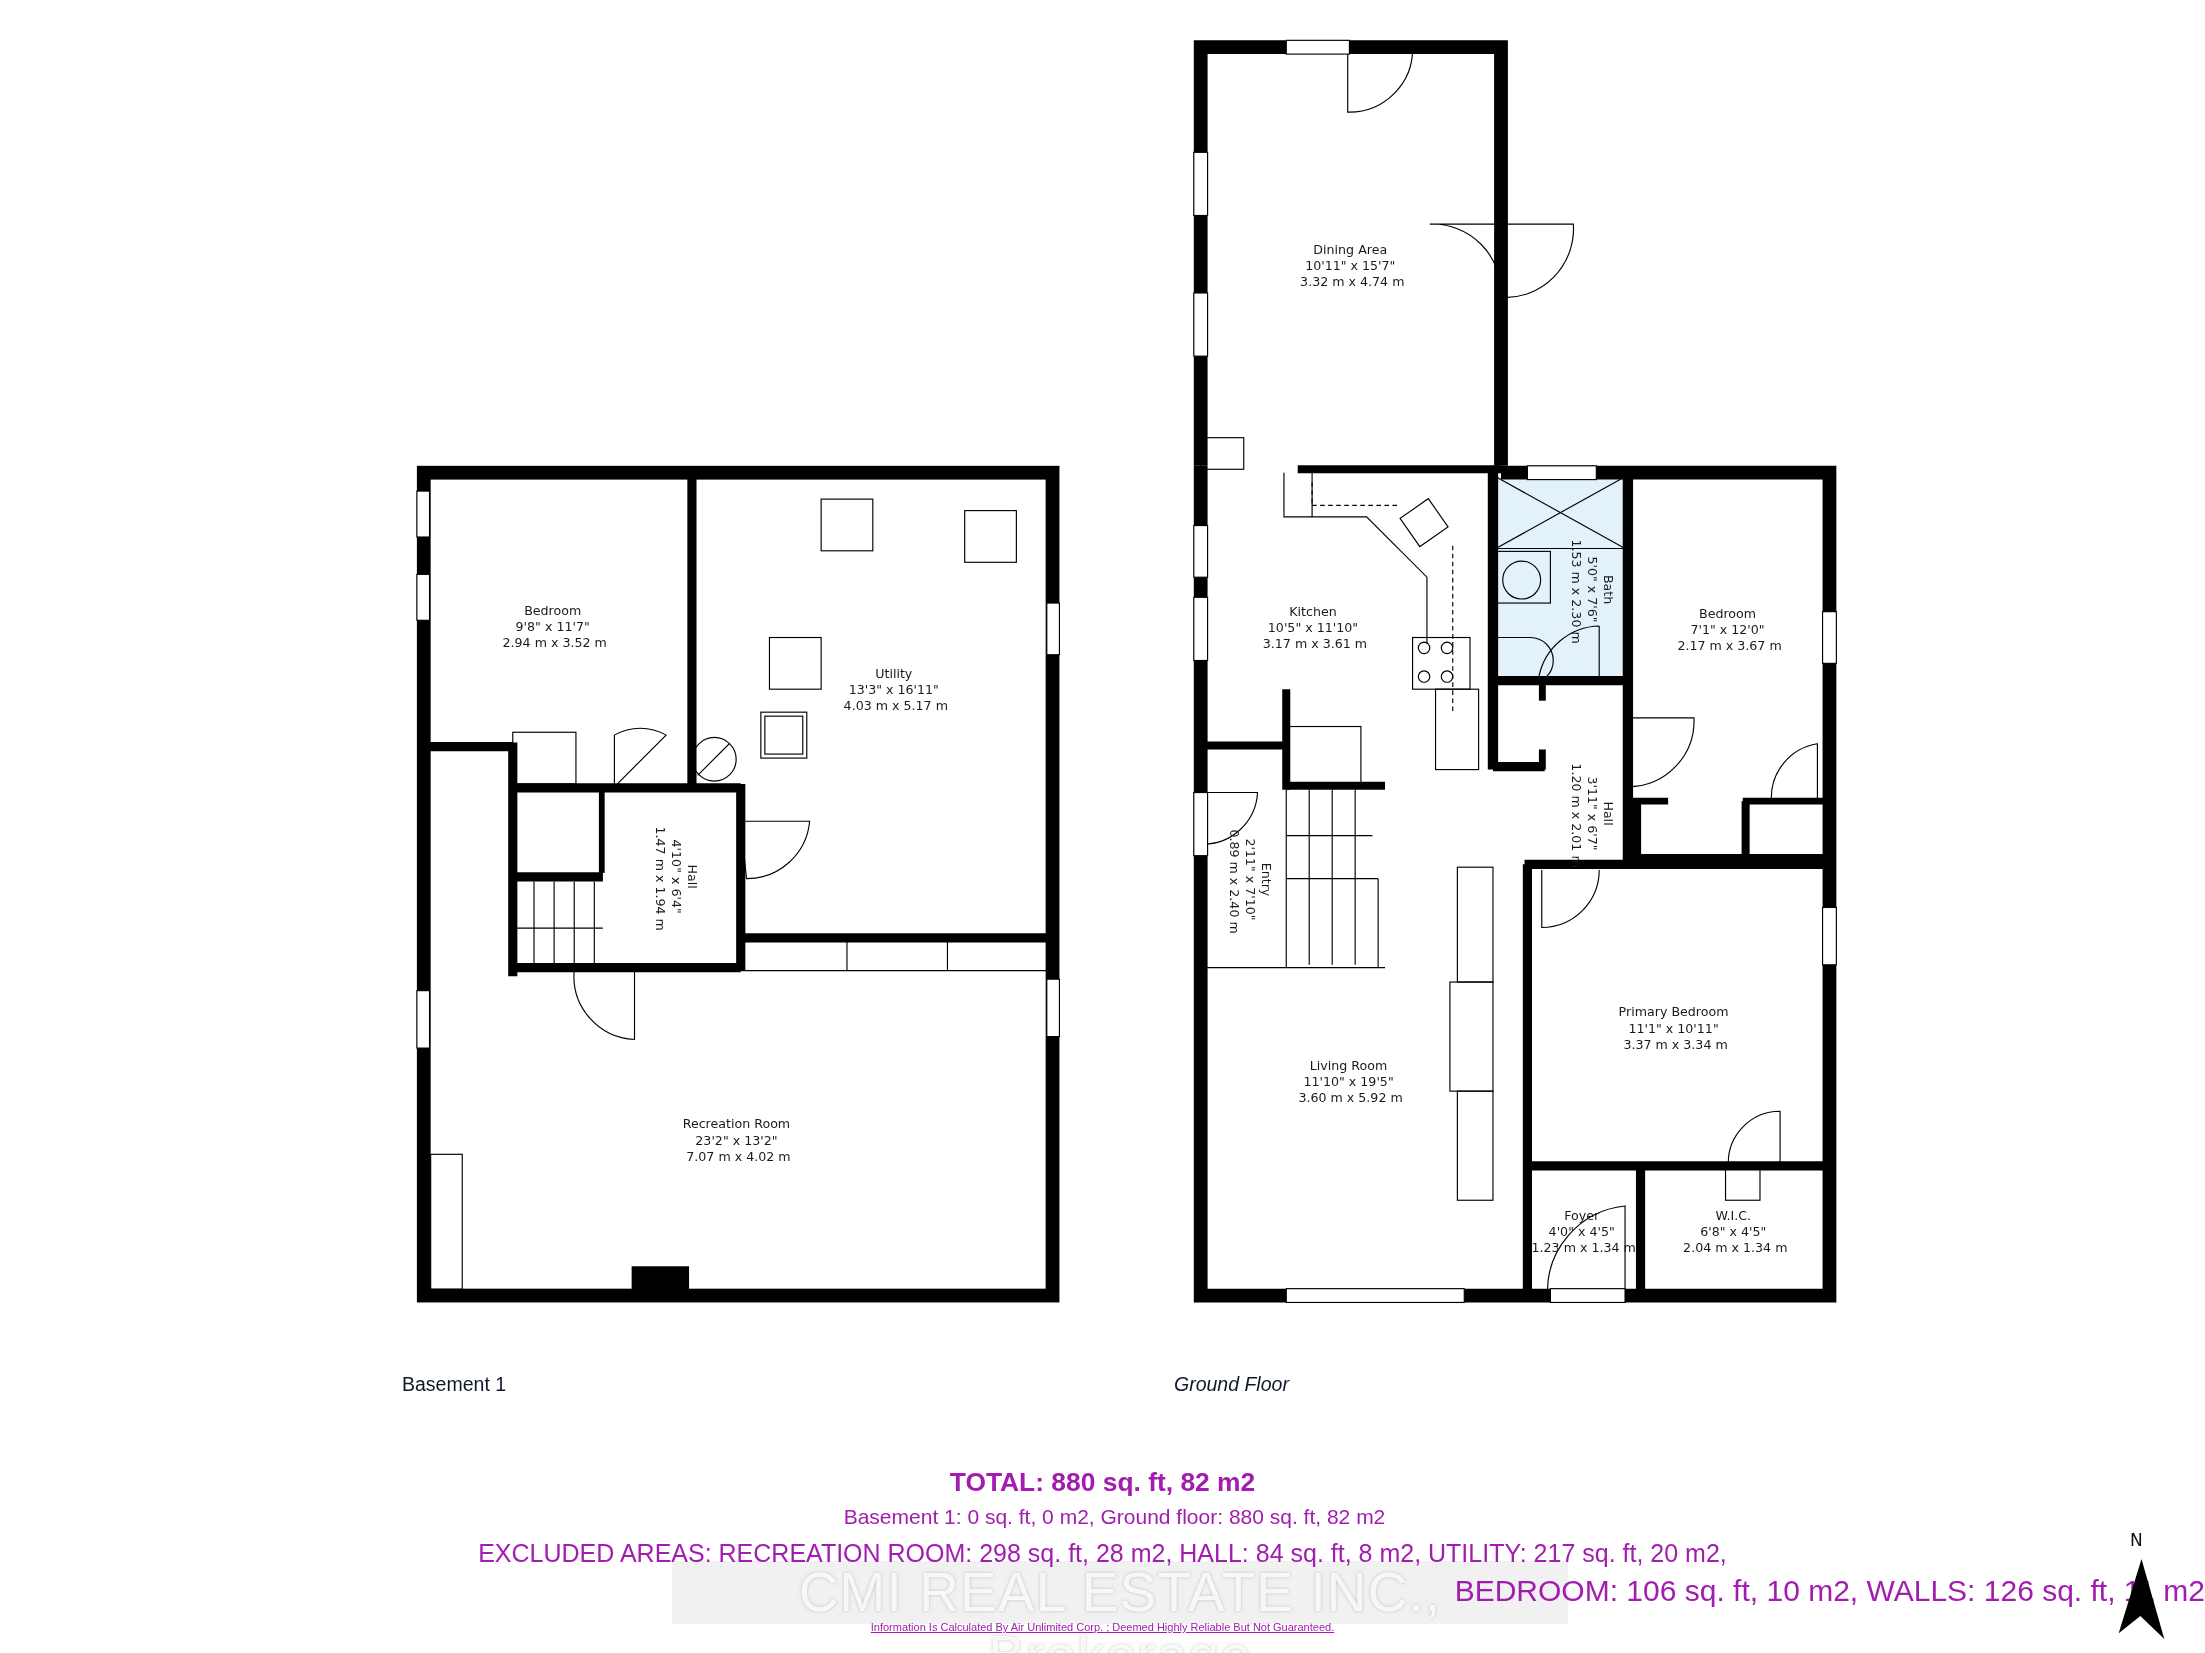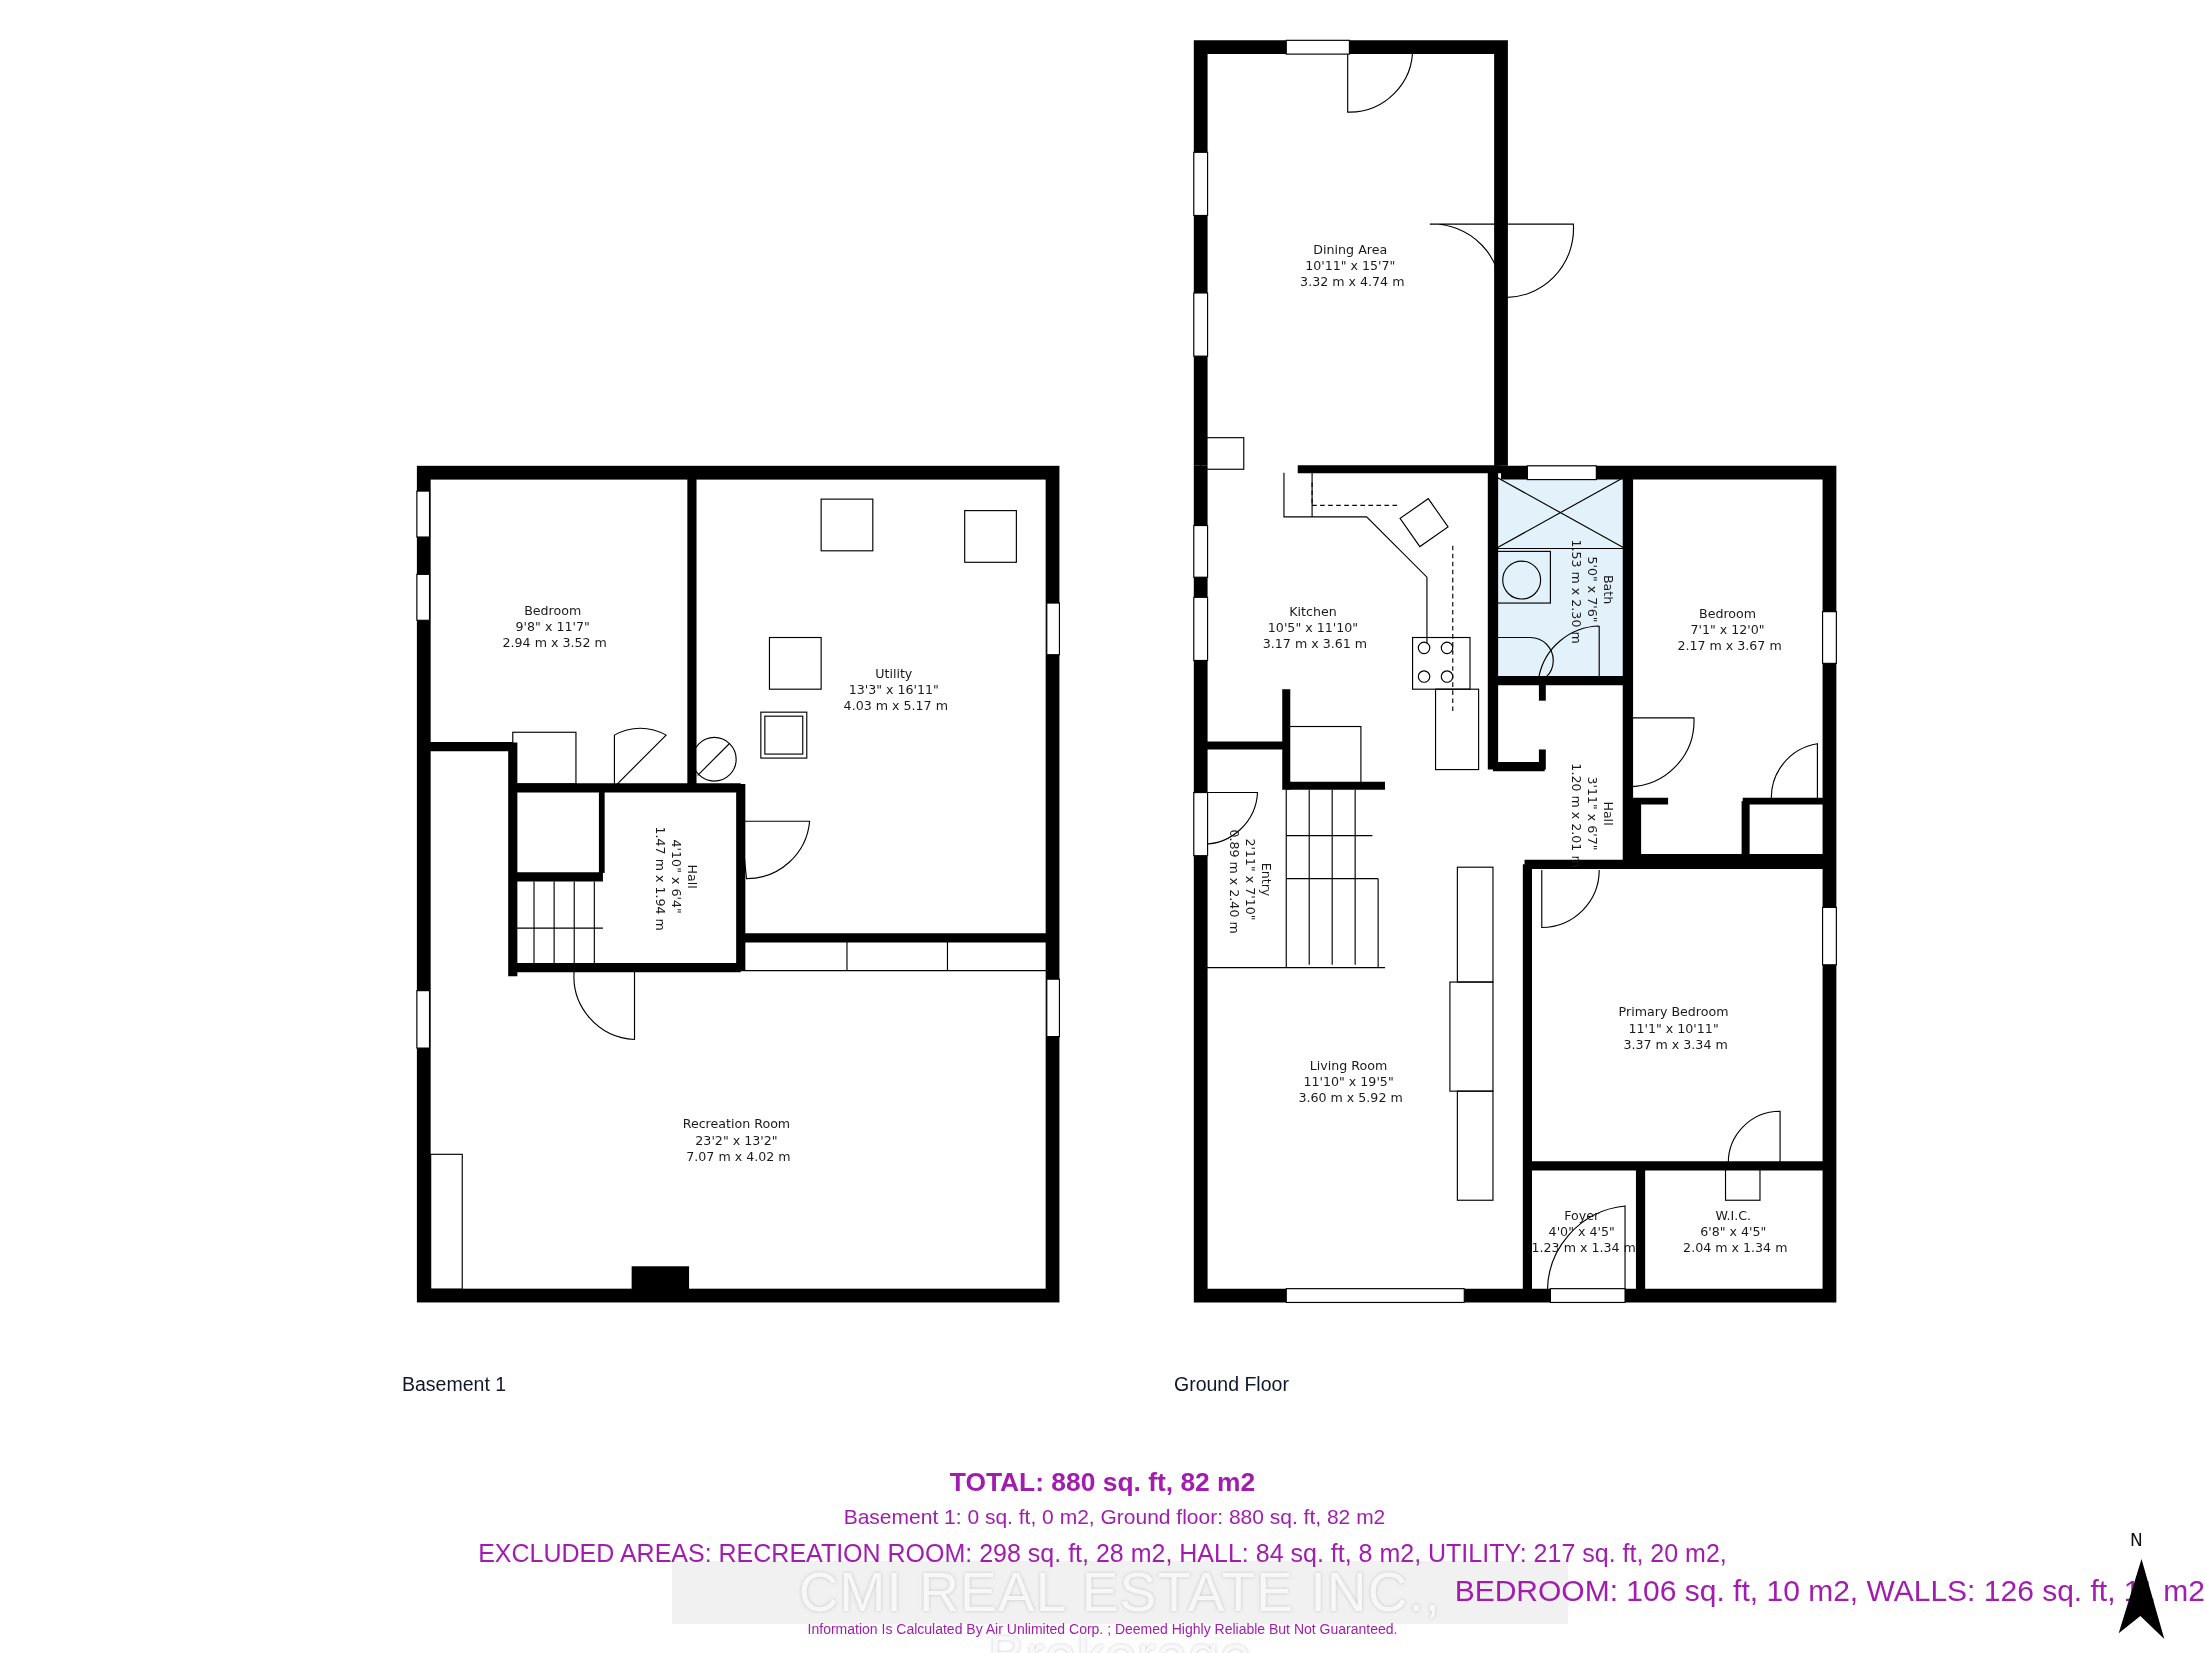--- a/index.html
+++ b/index.html
@@ -5,21 +5,21 @@
   html,body{margin:0;padding:0;background:#ffffff;}
   body{width:2205px;height:1654px;position:relative;overflow:hidden;font-family:"DejaVu Sans",sans-serif;color:#111;}
   svg#plan{position:absolute;left:0;top:0;}
   .room-label{font-family:"DejaVu Sans",sans-serif;font-size:22px;fill:#1a1a1a;text-anchor:middle;}
   .floor-label{position:absolute;font-family:"Liberation Sans",sans-serif;font-size:19.5px;color:#0f172a;}
   .summary{position:absolute;left:0;width:2205px;text-align:center;font-family:"Liberation Sans",sans-serif;color:#a21caf;}
   .s-total{top:1467px;font-size:26.4px;font-weight:bold;}
   .s-floors{top:1505px;font-size:21px;margin-left:12px;}
   .s-excl1{top:1539px;font-size:25px;}
   .s-excl2{top:1574px;font-size:30px;text-align:right;}
-  .s-disc{top:1621px;font-size:14px;}
+  .s-disc{top:1621px;font-size:11px;text-decoration:underline;}
   .watermark{position:absolute;top:1561px;left:672px;width:896px;height:63px;font-family:"Liberation Sans",sans-serif;font-size:55px;color:rgba(255,255,255,0.85);text-shadow:0 0 3.4px rgba(160,160,160,0.6);background:rgba(200,200,200,0.25);line-height:63px;text-align:center;letter-spacing:1.1px;}
   .north{position:absolute;left:2113px;top:1530px;width:57px;height:115px;}
   .north-n{position:absolute;left:17px;top:0;font-family:"DejaVu Sans",sans-serif;font-size:17px;}
 </style>
 </head>
 <body>
 
 <svg id="plan" width="2205" height="1654" viewBox="0 0 3840 2880" xmlns="http://www.w3.org/2000/svg">
 
   <g fill="none" stroke="#000">
@@ -239,21 +239,21 @@
     </text>
     <text class="room-label" x="3022" y="2125" stroke="none">
       <tspan x="3022" dy="0">W.I.C.</tspan>
       <tspan x="3022" dy="28">6'8" x 4'5"</tspan>
       <tspan x="3022" dy="28">2.04 m x 1.34 m</tspan>
     </text>
   </g>
 </svg>
 
 <div class="floor-label" style="left:402px;top:1373px;">Basement 1</div>
-<div class="floor-label" style="left:1174px;top:1373px;">Ground Floor</div>
+<div class="floor-label" style="left:1174px;top:1373px;font-style:italic;">Ground Floor</div>
 
 <div class="watermark">CMI REAL ESTATE INC., Brokerage</div>
 
 <div class="summary s-total">TOTAL: 880 sq. ft, 82 m2</div>
 <div class="summary s-floors">Basement 1: 0 sq. ft, 0 m2, Ground floor: 880 sq. ft, 82 m2</div>
 <div class="summary s-excl1">EXCLUDED AREAS: RECREATION ROOM: 298 sq. ft, 28 m2, HALL: 84 sq. ft, 8 m2, UTILITY: 217 sq. ft, 20 m2,</div>
 <div class="summary s-excl2">BEDROOM: 106 sq. ft, 10 m2, WALLS: 126 sq. ft, 11 m2</div>
 <div class="summary s-disc">Information Is Calculated By Air Unlimited Corp. ; Deemed Highly Reliable But Not Guaranteed.</div>
 
 <div class="north">

